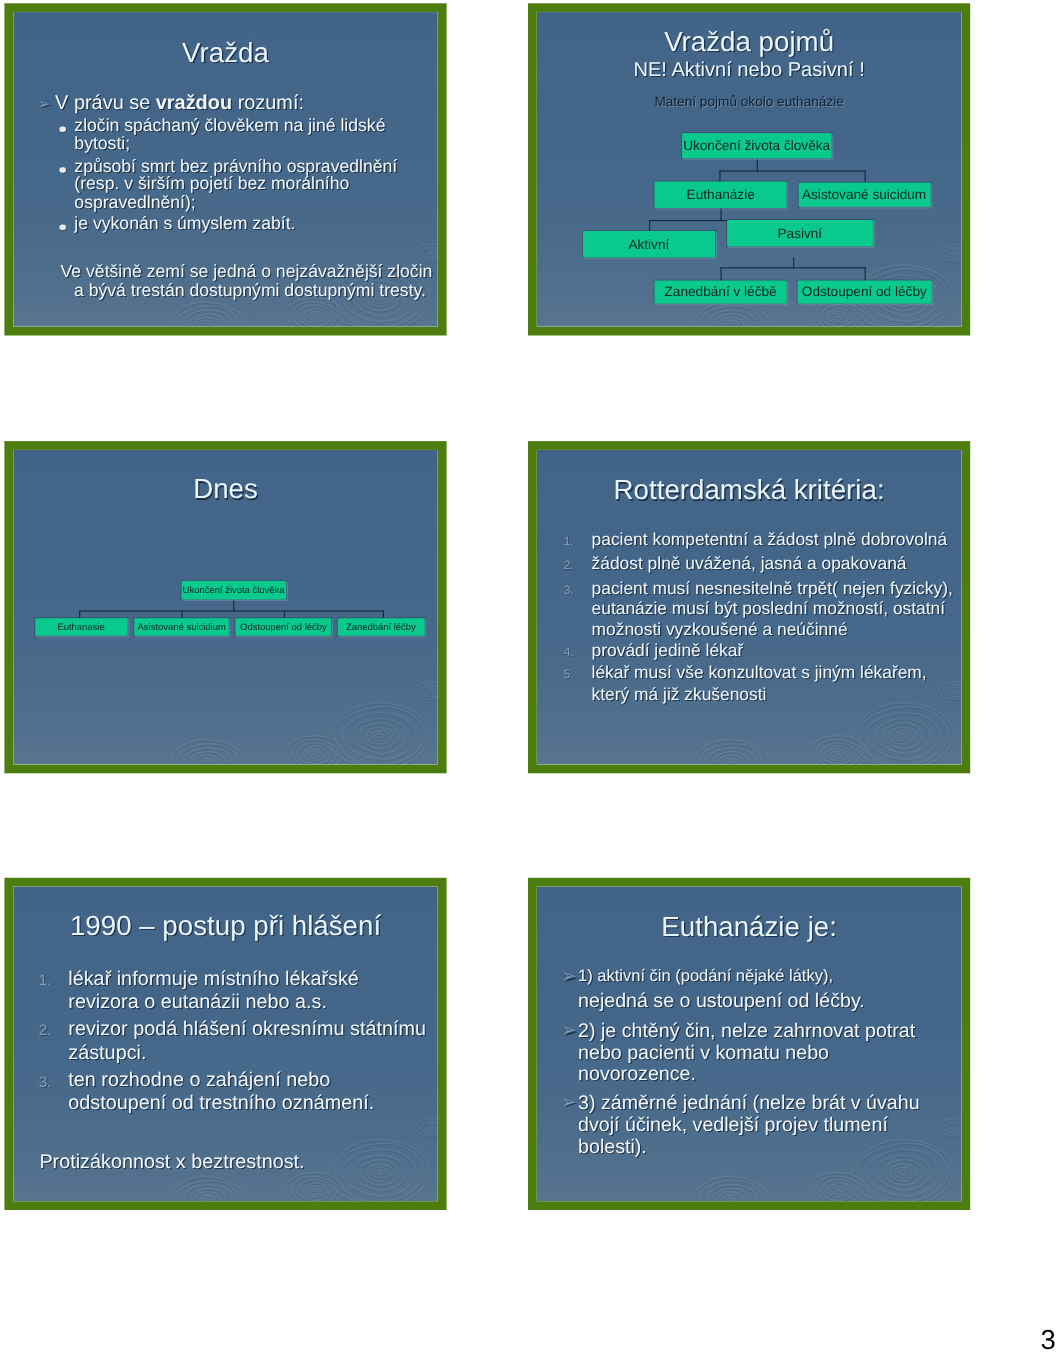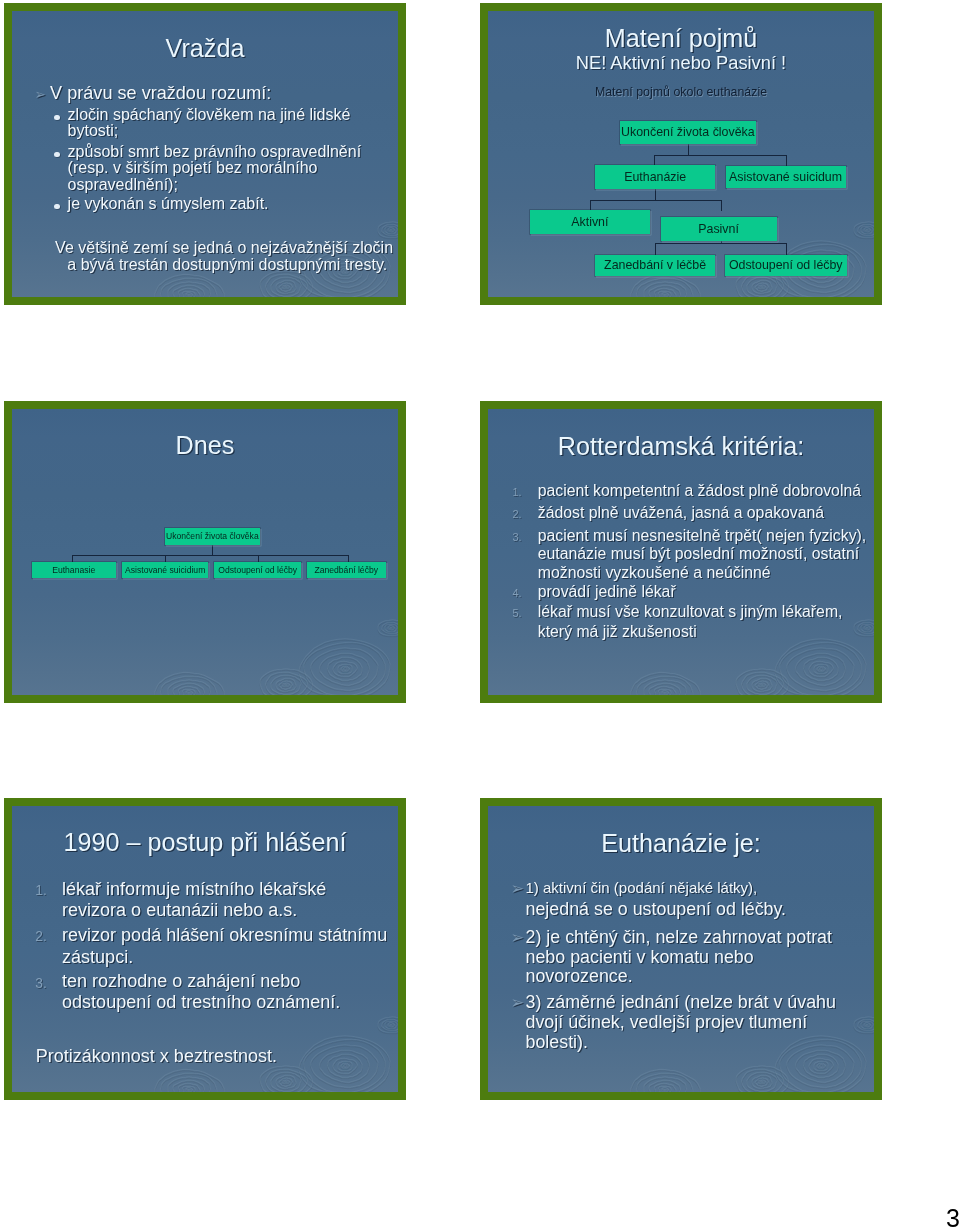--- a/index.html
+++ b/index.html
@@ -15,21 +15,21 @@
       background:linear-gradient(180deg,#3f6388 0%,#426589 10%,#436688 30%,#45688a 50%,#48698a 65%,#4d6d8c 80%,#53718e 92%,#577490 100%)}
   .ripples{position:absolute;left:0;top:0;width:398px;height:298px;display:block}
   .t,.n,.ar{position:absolute;white-space:nowrap;line-height:1}
   .ttl{position:absolute;left:0;right:0;text-align:center;color:#eaf6fd;
        text-shadow:1.2px 1.15px .5px rgba(8,18,32,.62);white-space:nowrap;line-height:1}
   .t{color:#f2f8fc;text-shadow:1.1px 1.05px .4px rgba(8,18,32,.62)}
   .n{color:#93aec6;opacity:.78;text-shadow:.9px .9px .35px rgba(8,18,32,.5)}
   .ar{color:#9ab5cc;opacity:.62;text-shadow:1.2px 1.2px .3px rgba(6,14,26,.95)}
   .dot{position:absolute;border-radius:50%;background:#e4eef7;
        box-shadow:.8px .8px .45px rgba(10,22,38,.38)}
-  .t b{font-weight:400}
+  .t b{font-weight:700}
   .gbox{position:absolute;background:#0ac98d;color:#04291e;
         display:flex;align-items:center;justify-content:center;
         box-shadow:0 0 0 .8px rgba(16,38,56,.34), 1.2px 1.2px 0 .2px rgba(196,216,232,.30);white-space:nowrap;line-height:1}
   .ln{position:absolute;background:#15253c}
   .capdark{color:#101f33 !important;text-shadow:.9px .9px .3px rgba(205,225,242,.32) !important}
   .pgnum{position:absolute;color:#000;line-height:1}
 </style>
 </head>
 <body>
 
@@ -125,40 +125,40 @@
       <div class="dot" style="left:42.45px;top:193.30px;width:5.1px;height:5.1px"></div>
       <span class="t" style="left:55.6px;top:185.35px;font-size:16px">je vykonán s úmyslem zabít.</span>
       <span class="t" style="left:43.1px;top:229.05px;font-size:16px">Ve většině zemí se jedná o nejzávažnější zločin</span>
       <span class="t" style="left:55.3px;top:245.55px;font-size:16px">a bývá trestán dostupnými dostupnými tresty.</span>
     </div>
 <div class="slide s2">
       <div class="bg"></div>
       <svg class="ripples" viewBox="0 0 398 298" preserveAspectRatio="none">
         <use href="#rip"></use>
       </svg>
-      <div class="ttl" style="top:14.76px;font-size:25.2px">Matení pojmů</div>
+      <div class="ttl" style="top:14.76px;font-size:25.2px">Vražda pojmů</div>
       <div class="ttl" style="top:43.01px;font-size:18.3px">NE! Aktivní nebo Pasivní !</div>
       <div class="ttl capdark" style="top:74.80px;font-size:12.4px">Matení pojmů okolo euthanázie</div>
       <div class="ln" style="left:200px;top:132px;width:1.3px;height:12.8px"></div>
       <div class="ln" style="left:166px;top:143.8px;width:132.6px;height:1.3px"></div>
       <div class="ln" style="left:166px;top:143.8px;width:1.3px;height:11.5px"></div>
       <div class="ln" style="left:297.5px;top:143.8px;width:1.3px;height:11.5px"></div>
       <div class="ln" style="left:166.9px;top:178.3px;width:1.3px;height:11.6px"></div>
       <div class="ln" style="left:101.8px;top:188.9px;width:131.9px;height:1.3px"></div>
       <div class="ln" style="left:101.8px;top:188.9px;width:1.3px;height:11px"></div>
       <div class="ln" style="left:232.6px;top:188.9px;width:1.3px;height:11px"></div>
       <div class="ln" style="left:232.6px;top:223px;width:1.3px;height:9.6px"></div>
       <div class="ln" style="left:167.1px;top:231.9px;width:131.6px;height:1.3px"></div>
       <div class="ln" style="left:167.1px;top:231.9px;width:1.3px;height:13.6px"></div>
       <div class="ln" style="left:297.6px;top:231.9px;width:1.3px;height:13.6px"></div>
       <div class="gbox" style="left:131.6px;top:110px;width:136.5px;height:22.6px;font-size:12.4px">Ukončení života člověka</div>
       <div class="gbox" style="left:107.4px;top:154.3px;width:119.6px;height:23.7px;font-size:12.4px">Euthanázie</div>
       <div class="gbox" style="left:237.5px;top:154.8px;width:120.1px;height:22.6px;font-size:12.4px">Asistované suicidum</div>
       <div class="gbox" style="left:41.8px;top:199.3px;width:120.1px;height:23.4px;font-size:12.4px">Aktivní</div>
-      <div class="gbox" style="left:172.6px;top:206px;width:116px;height:23.7px;font-size:12.4px">Pasivní</div>
+      <div class="gbox" style="left:172.6px;top:189px;width:133px;height:23.7px;font-size:12.4px">Pasivní</div>
       <div class="gbox" style="left:106.9px;top:244.2px;width:120.4px;height:21px;font-size:12.4px">Zanedbání v léčbě</div>
       <div class="gbox" style="left:236.9px;top:244.2px;width:121.7px;height:21px;font-size:12.4px">Odstoupení od léčby</div>
     </div>
 <div class="slide s3">
       <div class="bg"></div>
       <svg class="ripples" viewBox="0 0 398 298" preserveAspectRatio="none">
         <use href="#rip"></use>
       </svg>
       <div class="ttl" style="top:24.26px;font-size:25.2px">Dnes</div>
       <div class="ln" style="left:199.9px;top:135.1px;width:1.1px;height:11.8px"></div>

